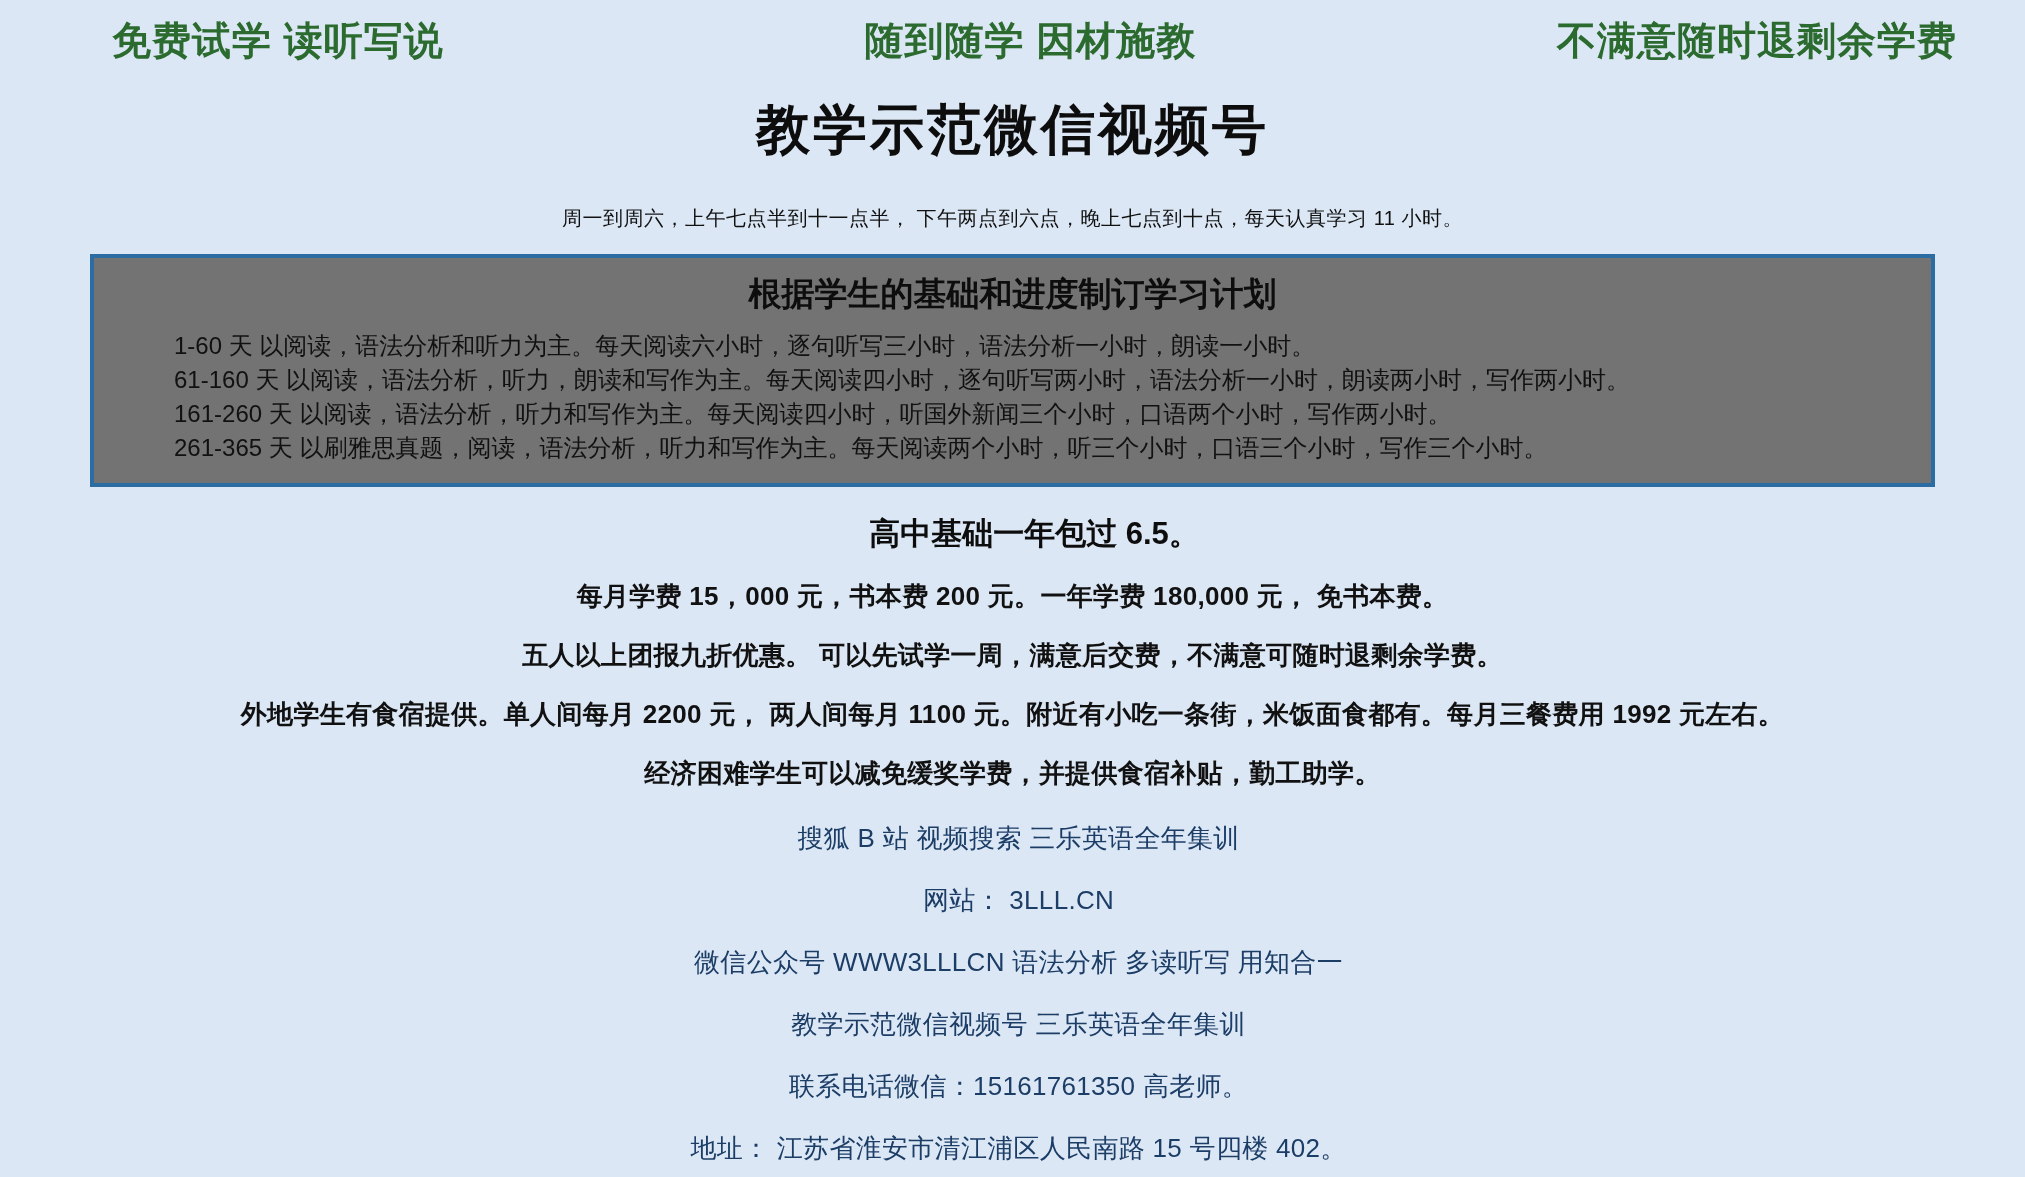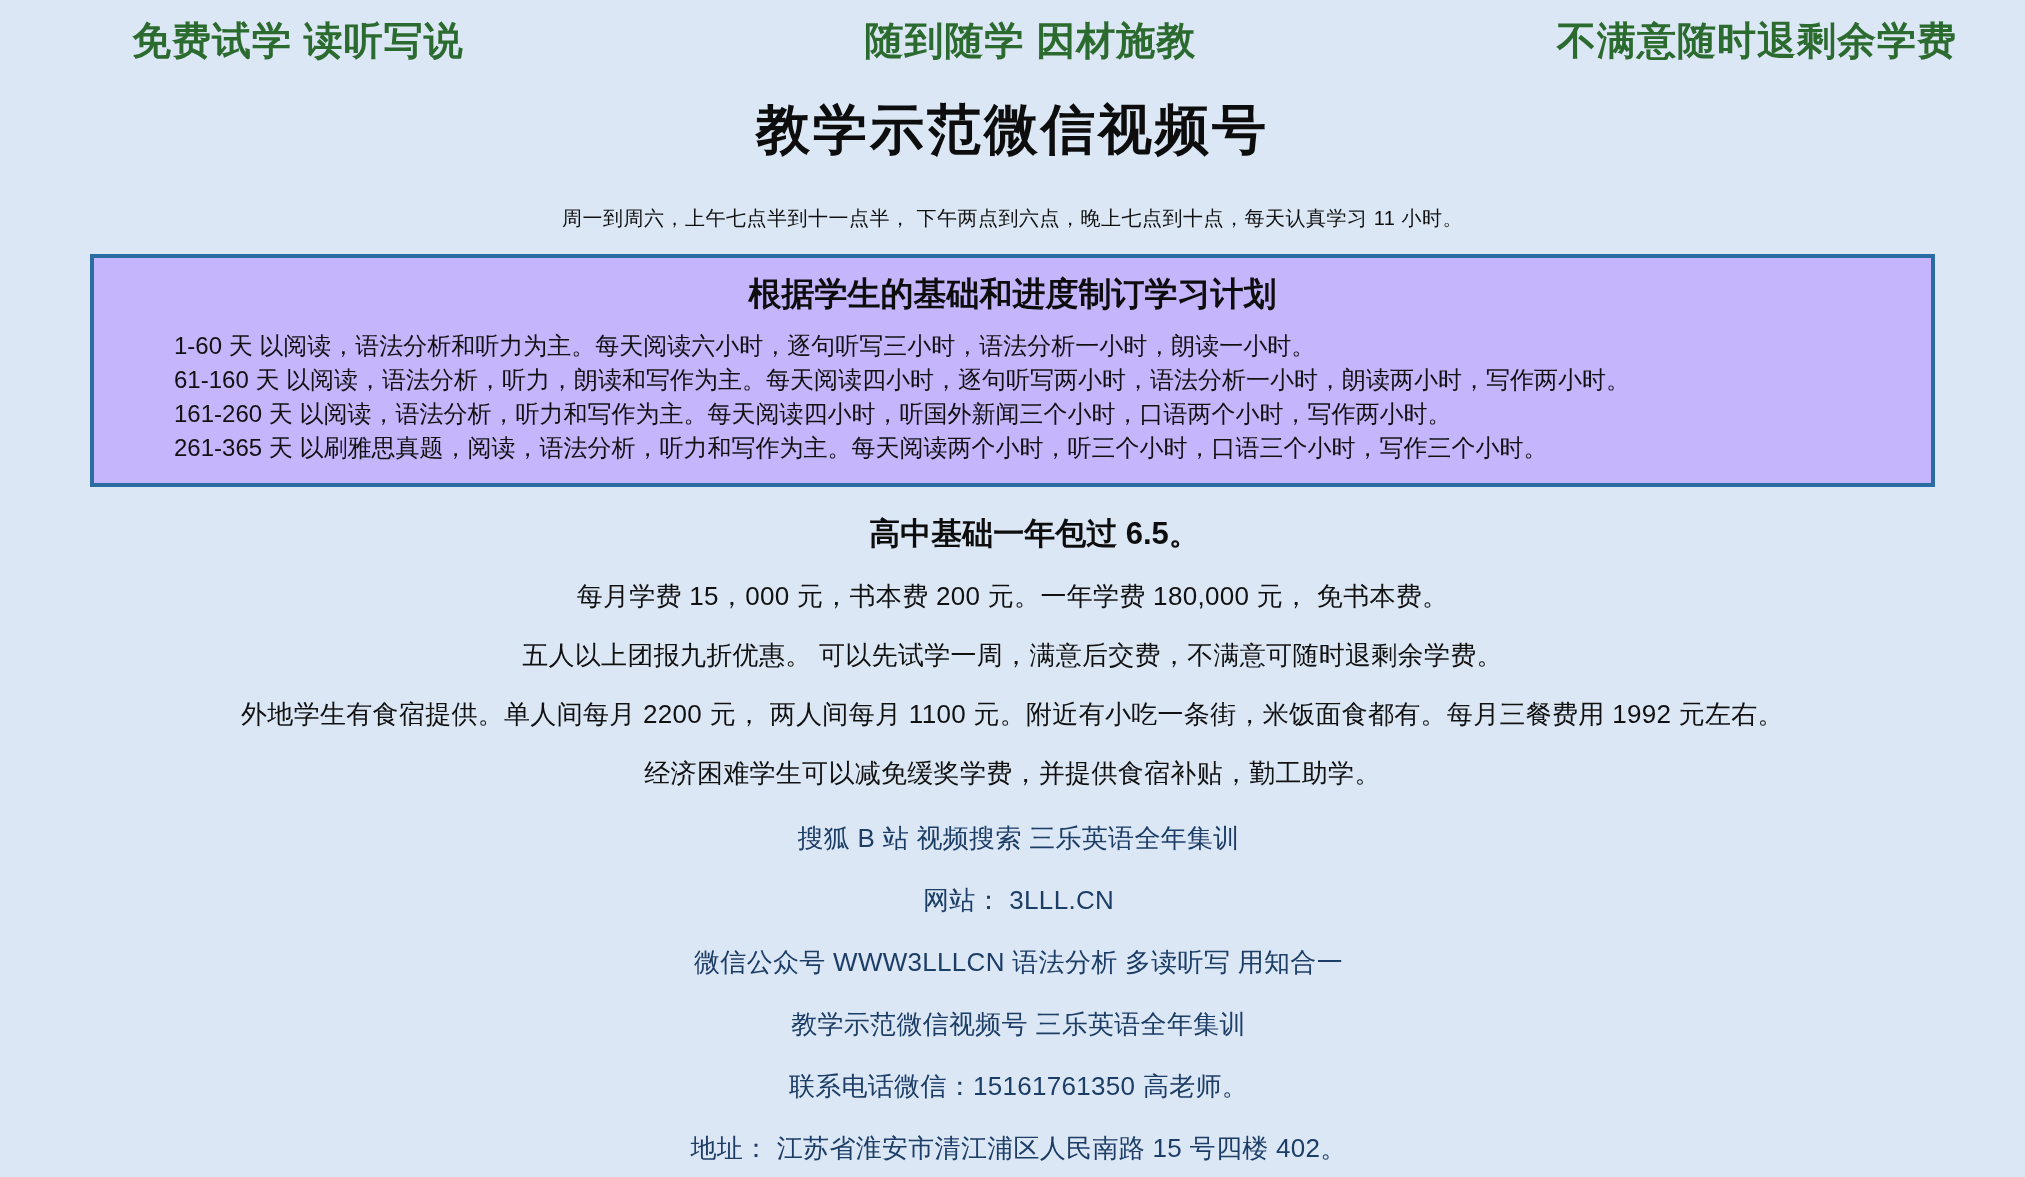--- a/index.html
+++ b/index.html
@@ -28,21 +28,20 @@
     align-items: flex-start;
     padding: 14px 58px 0 112px;
     box-sizing: border-box;
   }
   .slogan {
     color: #2c6b2f;
     font-size: 39px;
     font-weight: bold;
     letter-spacing: 1px;
     white-space: nowrap;
-    margin-left: 20px;
   }
   .slogan.mid {
     margin-left: 60px;
   }
   .slogan.right {
     margin-right: 10px;
   }
 
   
   .main-title {
@@ -60,21 +59,21 @@
     font-size: 20px;
     margin-top: 38px;
     color: #111;
     letter-spacing: 0.5px;
   }
 
   
   .plan-box {
     margin: 22px 90px 0 90px;
     border: 4px solid #2b6ca3;
-    background: #c4b5fd;
+    background: #737373;
     padding: 14px 18px 18px 18px;
     box-sizing: border-box;
   }
   .plan-title {
     text-align: center;
     font-size: 33px;
     font-weight: bold;
     margin-bottom: 12px;
     color: #0d0d0d;
   }
@@ -94,20 +93,21 @@
     margin-top: 26px;
     color: #0d0d0d;
     padding-left: 44px;
   }
   .para {
     text-align: center;
     font-size: 26px;
     margin-top: 24px;
     color: #111;
     letter-spacing: 0.3px;
+    font-weight: bold;
   }
 
   
   .contact {
     text-align: center;
     font-size: 26px;
     margin-top: 27px;
     color: #1b3d66;
     letter-spacing: 0.3px;
     margin-left: 12px;

